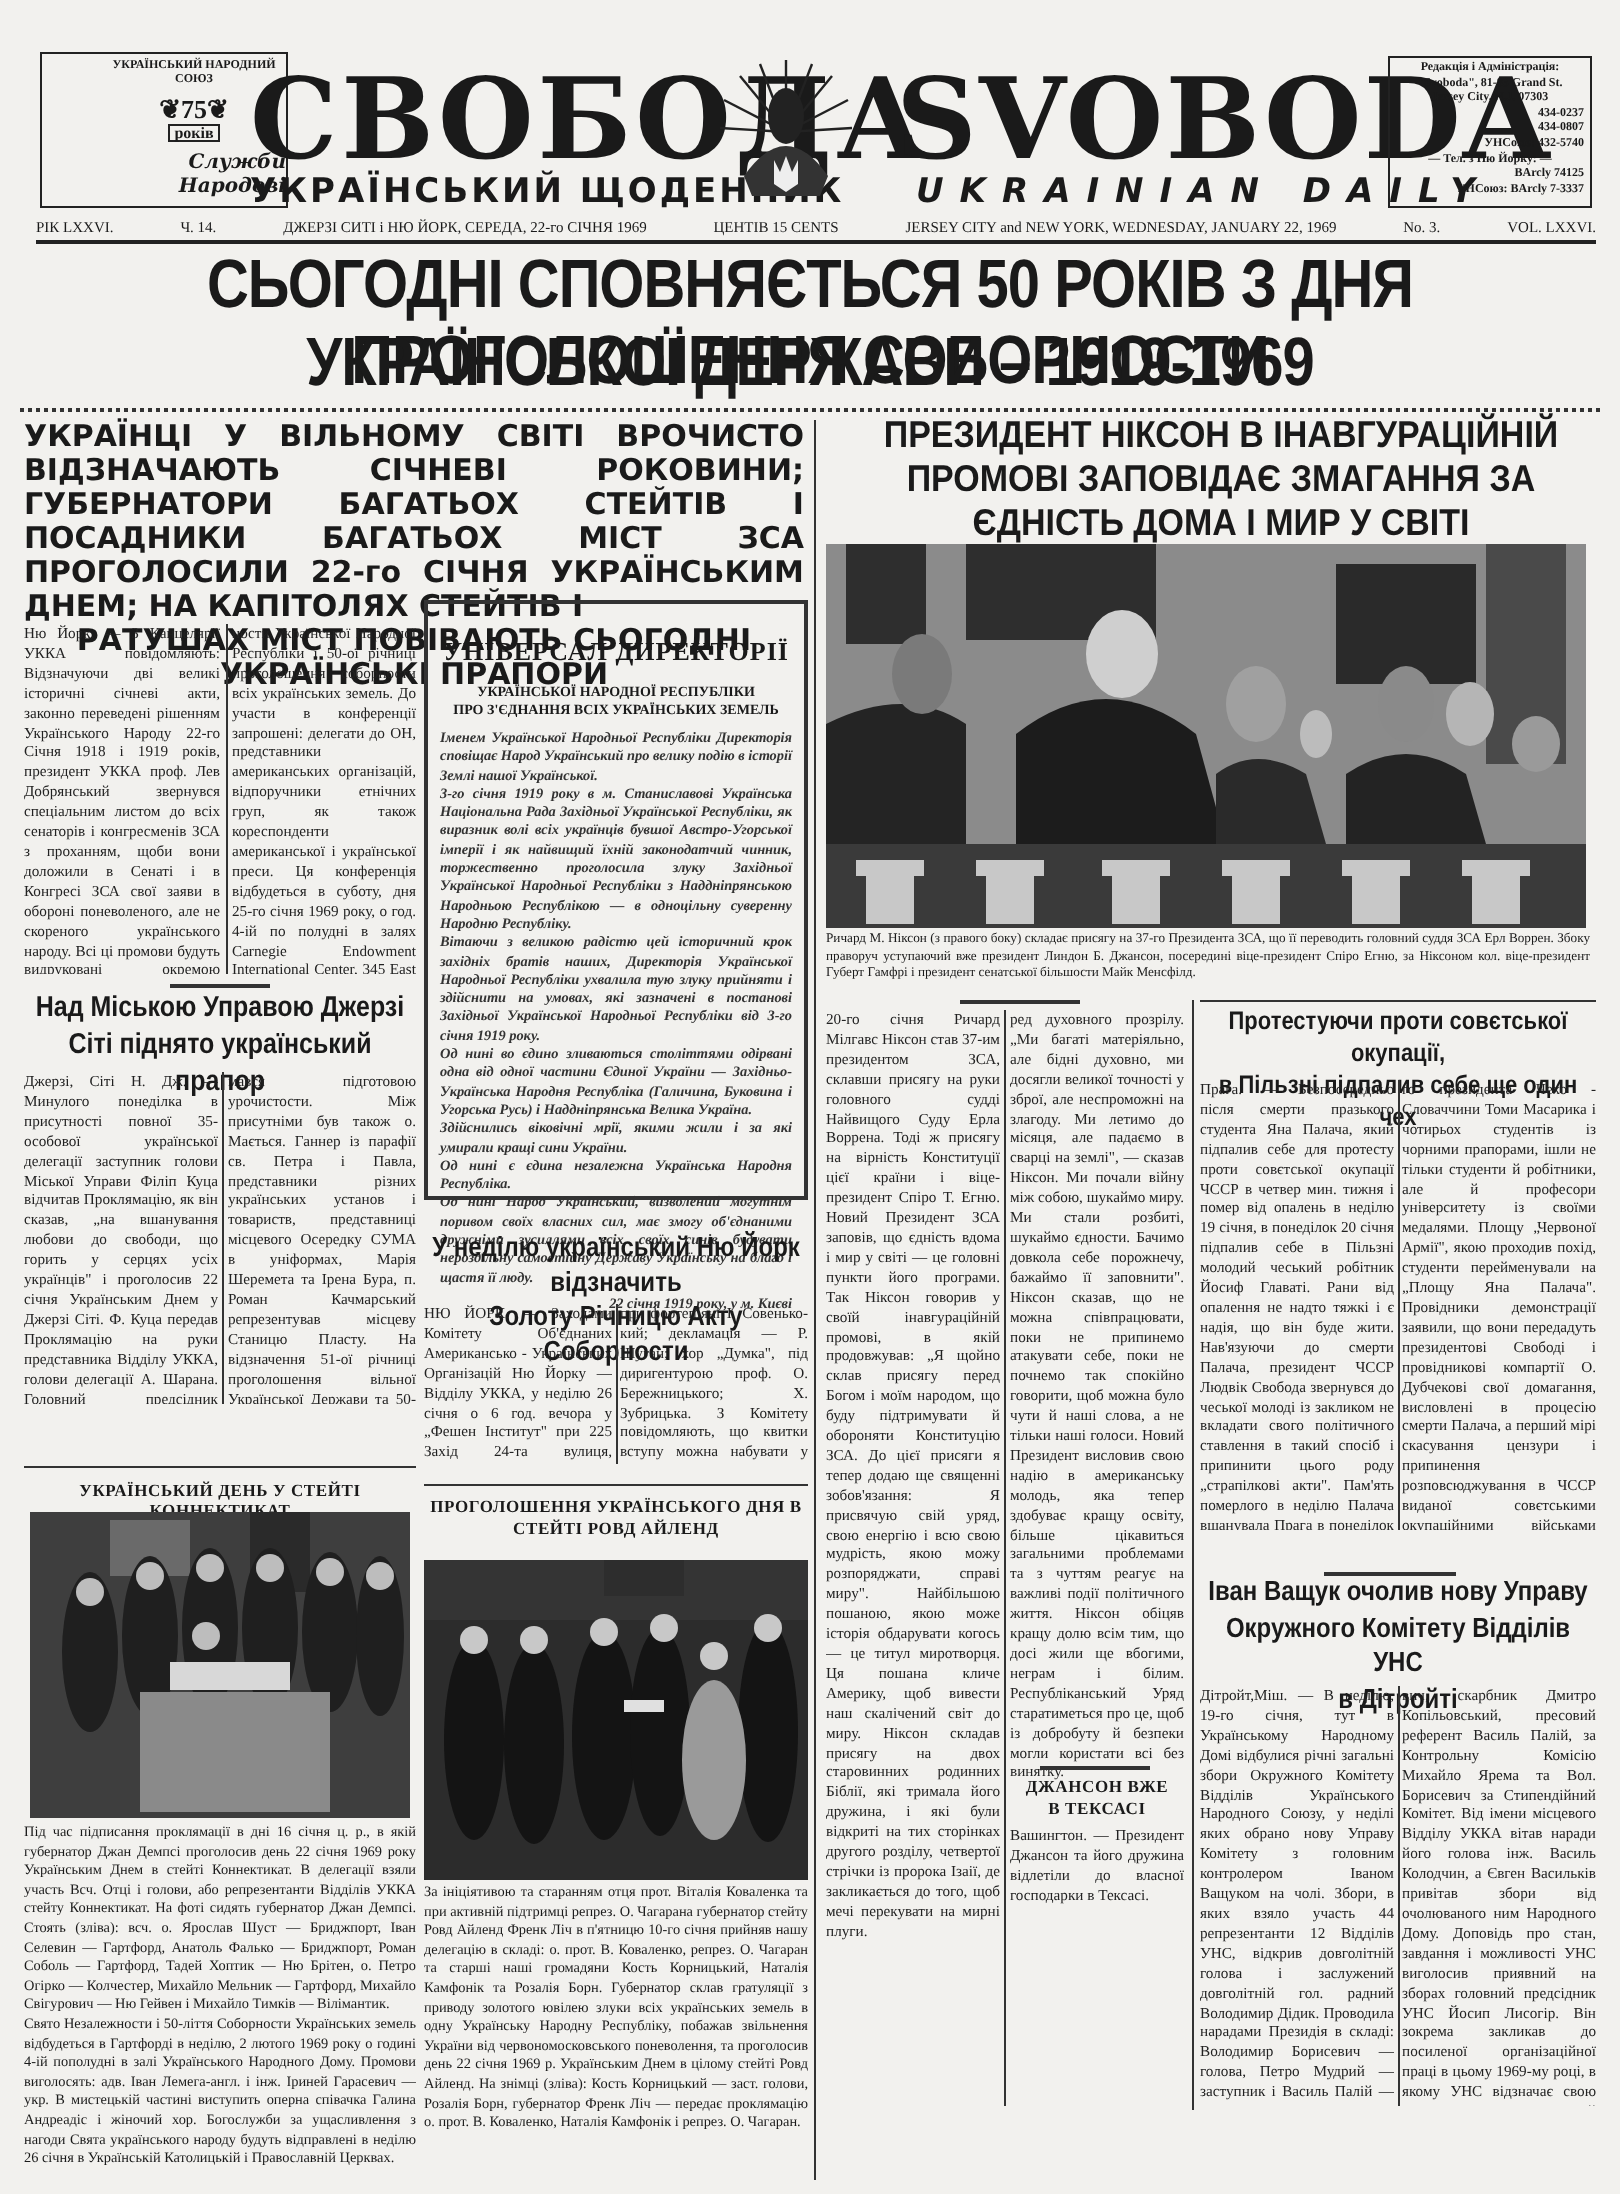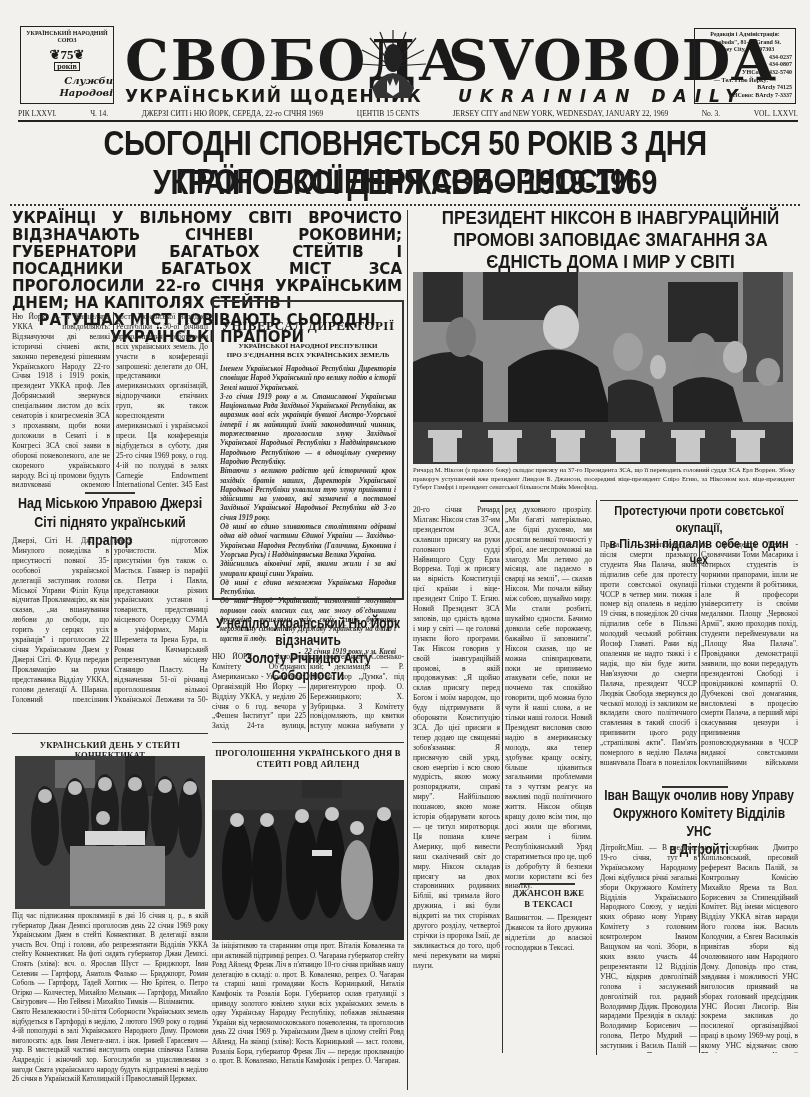--- a/index.html
+++ b/index.html
@@ -1,19 +1,19 @@
 <!DOCTYPE html>
 <html><head>
 <meta charset="utf-8">
 <style>
   html,body{margin:0;padding:0;}
   body{width:810px;height:1097px;background:#f2f1ee;color:#1a1a1a;font-family:"Liberation Serif",serif;position:relative;overflow:hidden;}
   .abs{position:absolute;}
   
-  .union-box{left:20px;top:26px;width:92px;height:76px;border:1.5px solid #222;text-align:center;font-size:6px;line-height:7px;font-weight:bold;}
+  .union-box{left:20px;top:26px;width:92px;height:76px;border:1.5px solid #222;text-align:center;font-size:6px;line-height:7px;font-weight:bold;padding-left:30px;}
   .union-box .org{margin-top:3px;}
   .union-box .years{font-size:13px;line-height:13px;margin-top:4px;font-weight:bold;}
   .union-box .yrs-sub{font-size:8px;border:1px solid #222;display:inline-block;padding:0 2px;margin-top:1px;}
   .union-box .motto{font-family:"DejaVu Serif",serif;font-style:italic;font-size:10px;line-height:12px;margin-top:4px;text-align:right;}
   .title-uk{left:125px;top:32px;font-family:"DejaVu Serif",serif;font-weight:bold;font-size:56px;line-height:56px;letter-spacing:2px;transform:scaleX(0.98);transform-origin:left;}
   .sub-uk{left:125px;top:86px;font-family:"DejaVu Sans",sans-serif;font-weight:bold;font-size:17px;letter-spacing:1.5px;}
   .emblem{left:358px;top:28px;width:70px;height:72px;}
   .title-en{left:448px;top:32px;font-family:"DejaVu Serif",serif;font-weight:bold;font-size:56px;line-height:56px;letter-spacing:1px;}
   .sub-en{left:458px;top:86px;font-family:"DejaVu Sans",sans-serif;font-weight:bold;font-style:italic;font-size:17px;letter-spacing:8px;}
   .addr-box{left:694px;top:28px;width:102px;height:76px;border:1.5px solid #222;font-size:6px;line-height:7.6px;font-weight:bold;padding:2px 3px;box-sizing:border-box;}

